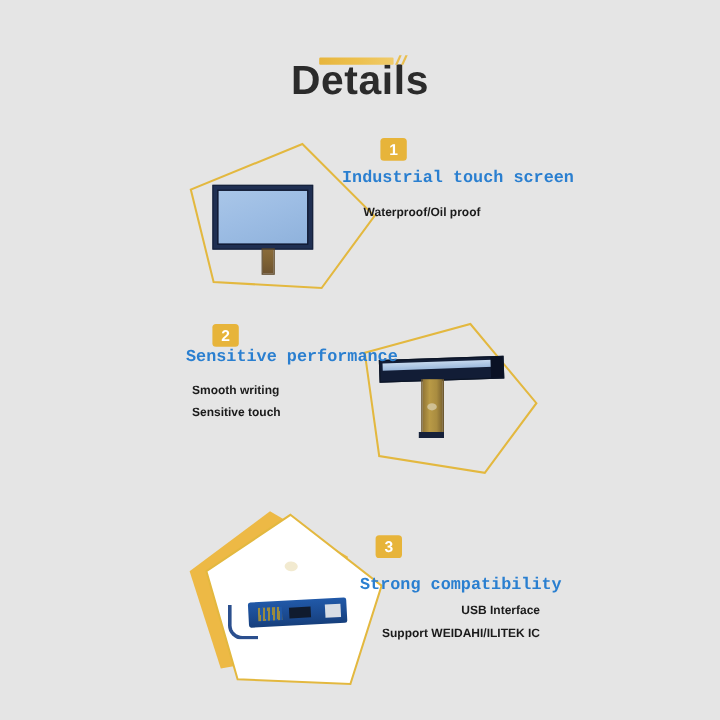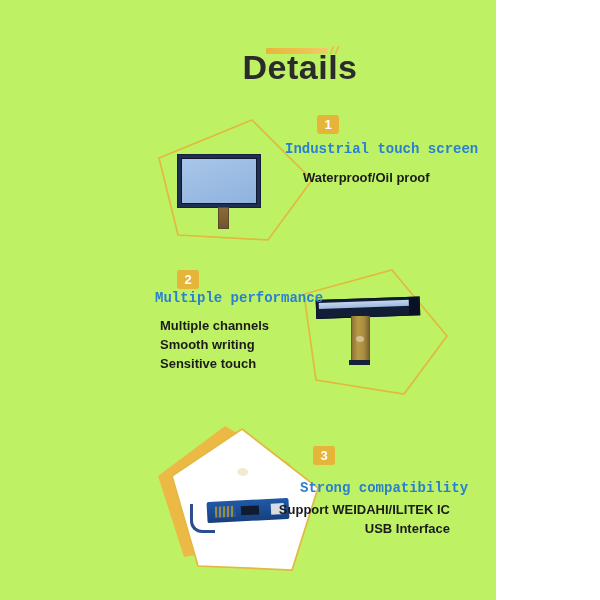--- a/index.html
+++ b/index.html
@@ -10,23 +10,23 @@
   body {
     width: 600px;
     height: 600px;
     overflow: hidden;
     font-family: "Liberation Sans", "DejaVu Sans", sans-serif;
     position: relative;
   }
 
   .page {
     position: relative;
-    width: 496px;
+    width: 600px;
     height: 600px;
-    background: #bef264;
+    background: #e5e5e5;
   }
 
   
   .title-block {
     position: absolute;
     left: 0;
     top: 48px;
     width: 600px;
     text-align: center;
   }
@@ -91,21 +91,21 @@
     font-size: 14px;
     font-weight: bold;
     color: #2a7fd0;
     white-space: nowrap;
     line-height: 19px;
     font-family: Liberation Mono, monospace;
   }
   .copy {
     position: absolute;
     color: #1b1b1b;
-    font-size: 13px;
+    font-size: 10px;
     font-weight: bold;
     line-height: 19px;
     white-space: nowrap;
   }
   .copy div { white-space: nowrap; }
   .copy.right { text-align: right; }
   .copy.left  { text-align: left; }
 
   
   .panel1 {
@@ -305,24 +305,23 @@
 
     <div class="panel2-bar">
       <div class="edge"></div>
       <div class="cap"></div>
     </div>
     <div class="panel2-tail"></div>
     <div class="panel2-foot"></div>
 
     <div class="badge" style="left:177px; top:270px;">2</div>
 
-    <div class="heading" style="left:155px; top:289px;">Multiple performance</div>
+    <div class="heading" style="left:155px; top:289px;">Sensitive performance</div>
 
     <div class="copy left" style="left:160px; top:316px;">
-      <div>Multiple channels</div>
       <div>Smooth writing</div>
       <div>Sensitive touch</div>
     </div>
   </div>
 
   <div class="section">
 
     <svg class="shape-svg" style="left:150px; top:424px;" width="180" height="150" viewBox="0 0 180 150">
       <polygon points="75,2 140,40 120,118 34,133 8,52" fill="#edb945" stroke="none"></polygon>
     </svg>
@@ -337,18 +336,18 @@
       <div class="pads"></div>
       <div class="chip"></div>
       <div class="conn"></div>
     </div>
 
     <div class="badge" style="left:313px; top:446px;">3</div>
 
     <div class="heading" style="left:300px; top:471px;margin-top:8px;">Strong compatibility</div>
 
     <div class="copy right" style="left:215px; top:500px; width:235px;">
+      <div>USB Interface</div>
       <div>Support WEIDAHI/ILITEK IC</div>
-      <div>USB Interface</div>
     </div>
   </div>
 
 </div>
 
 </body></html>

